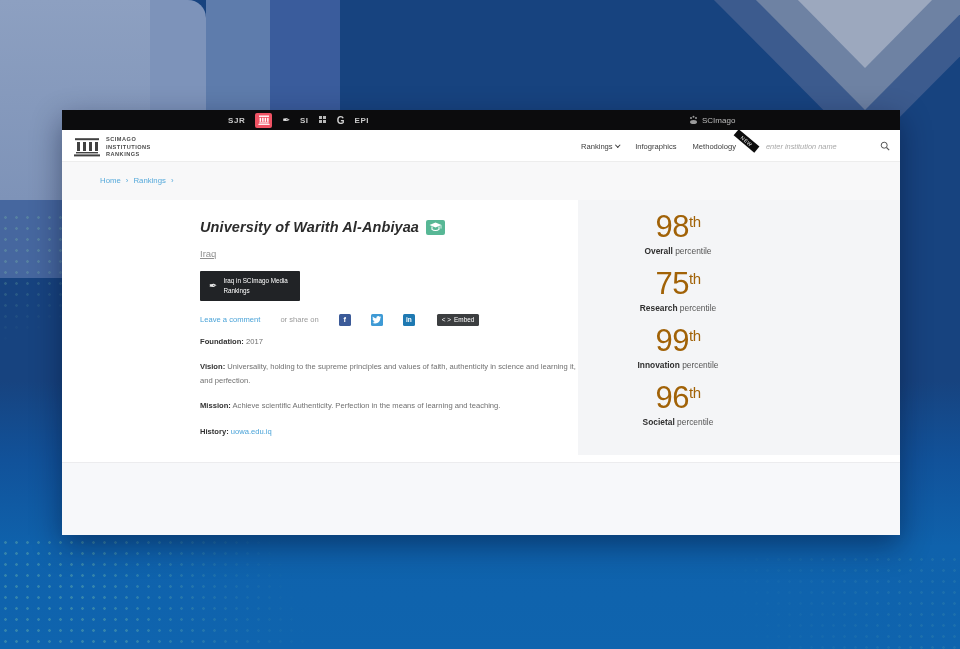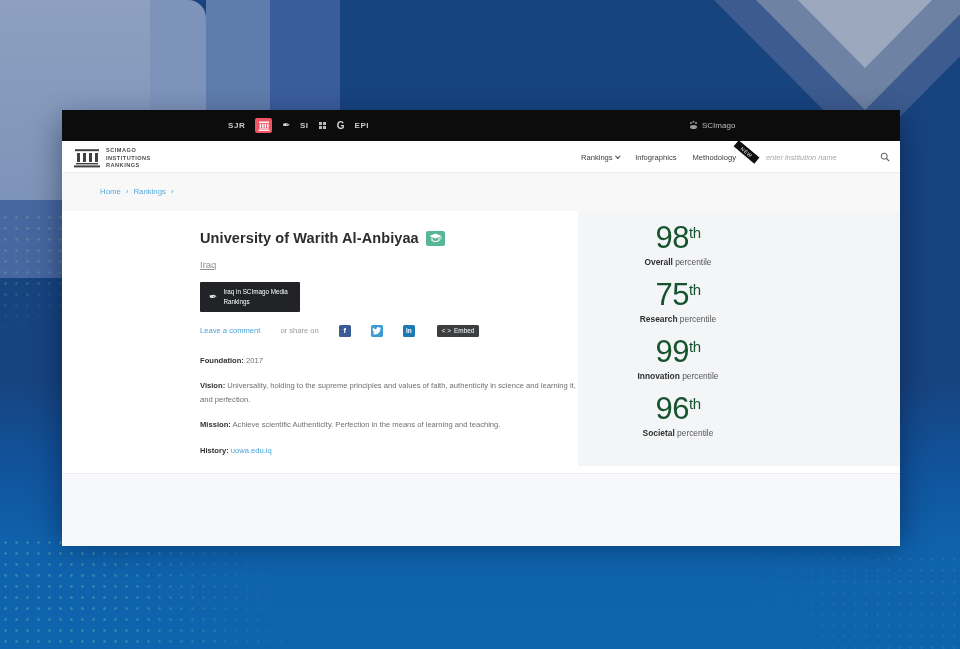--- a/index.html
+++ b/index.html
@@ -27,21 +27,21 @@
   .dots-bl { left:0; bottom:0; width:430px; height:112px;
     -webkit-mask-image:linear-gradient(70deg,#000 25%,transparent 68%); mask-image:linear-gradient(70deg,#000 25%,transparent 68%); }
   .dots-br { right:0; bottom:0; width:330px; height:95px; opacity:.35;
     -webkit-mask-image:linear-gradient(250deg,#000 20%,transparent 70%); mask-image:linear-gradient(250deg,#000 20%,transparent 70%); }
 
   
   .window { position:absolute; left:62px; top:110px; width:838px; height:425px; z-index:5;
     background:#fff; box-shadow:0 10px 28px rgba(2,10,40,.45); }
 
   
-  .topbar { height:31px; background:#0c0c0d; position:relative; display:flex; align-items:center; }
+  .topbar { height:20px; background:#0c0c0d; position:relative; display:flex; align-items:center; }
   .tb-icons { position:absolute; left:166px; display:flex; align-items:center; gap:10px; }
   .tb-txt { font-size:8px; color:#c9c9c9; letter-spacing:.6px; font-weight:bold; cursor:pointer; }
   .tb-g { font-size:10px; color:#cfcfcf; font-weight:bold; }
   .sir-tile { width:17px; height:15px; background:#ef5364; border-radius:2px; display:flex; align-items:center; justify-content:center; cursor:pointer; }
   .quill { color:#e8e8e8; font-size:9px; line-height:1; cursor:pointer; }
   .mini-grid { width:8px; height:8px; display:grid; grid-template-columns:3px 3px; grid-template-rows:3px 3px; gap:1px; cursor:pointer; }
   .mini-grid span { background:#b9b9b9; }
   .tb-right { position:absolute; left:628px; display:flex; align-items:center; gap:5px; cursor:pointer; }
   .tb-scimago { font-size:8px; color:#bdbdbd; }
   .paw { width:7px; height:4px; background:#9b9b9b; border-radius:50%; position:relative; margin-top:3px; }
@@ -62,45 +62,45 @@
   .mag { cursor:pointer; display:flex; }
 
   
   .crumbbar { height:38px; background:#f8f8f9; }
   .crumbs { padding:14px 0 0 38px; font-size:7.8px; color:#57aadb; display:flex; gap:5px; align-items:center; }
   .crumb { cursor:pointer; }
 
   
   .content { display:flex; height:262px; background:#fff; }
   .main-card { width:516px; position:relative; padding:19px 0 0 138px; }
-  .title-row { display:flex; align-items:center; gap:7px; }
+  .title-row { display:flex; align-items:center; gap:7px;font-style:italic; }
   .inst-title { font-size:14.5px; font-weight:bold; color:#2c2c2c; letter-spacing:.1px; }
   .grad-badge { width:19px; height:15px; background:#57b795; border-radius:2px; display:flex; align-items:center; justify-content:center; }
   .country { margin-top:13px; font-size:9.5px; color:#8f8f8f;text-decoration:underline; }
   .media-btn { margin-top:12px; display:inline-flex; align-items:center; gap:6px; background:#212326; color:#fff;
     padding:5px 9px; border-radius:1px; cursor:pointer; max-width:100px; }
   .media-btn .quill { font-size:10px; }
   .media-btn-label { font-size:6.3px; line-height:1.55; }
   .share-row { margin-top:13px; display:flex; align-items:center; gap:20px; font-size:7.6px; color:#9a9a9a; }
   .link { color:#4aa3d8; cursor:pointer; }
   .soc { width:12px; height:12px; border-radius:1.5px; display:flex; align-items:center; justify-content:center;
     color:#fff; font-size:7.5px; font-weight:bold; cursor:pointer; }
   .soc-fb { background:#3b5a98; }
   .soc-tw { background:#3e9ad5; }
   .soc-li { background:#1e79b2; font-size:6.5px; }
   .embed-btn { background:#3c3e40; color:#fff; font-size:6.4px; padding:2.5px 5px; border-radius:1.5px;
     display:flex; gap:3px; align-items:center; cursor:pointer; margin-left:2px; }
-  .fields { margin-top:17px; width:378px; }
+  .fields { margin-top:9px; width:378px; }
   .field { font-size:7.6px; color:#707070; line-height:1.75; margin-bottom:12.5px; }
   .field b { color:#333; }
 
   
   .stats-panel { width:322px; height:255px; background:#f4f5f7; padding-top:9px; }
   .stat { width:200px; text-align:center; margin-bottom:10px; }
-  .stat-num { font-size:31px; color:#14532d; letter-spacing:-.5px; }
+  .stat-num { font-size:31px; color:#a16207; letter-spacing:-.5px; }
   .stat-num sup { font-size:15px; vertical-align:10px; }
   .stat-label { font-size:8.4px; color:#555; margin-top:1px; }
   .stat-label b { color:#2f2f2f; }
 
   .footer-strip { height:73px; background:#f7f8fa; border-top:1px solid #ececee; }
 
   svg { display:block; }
 </style>
 </head>
 <body>

